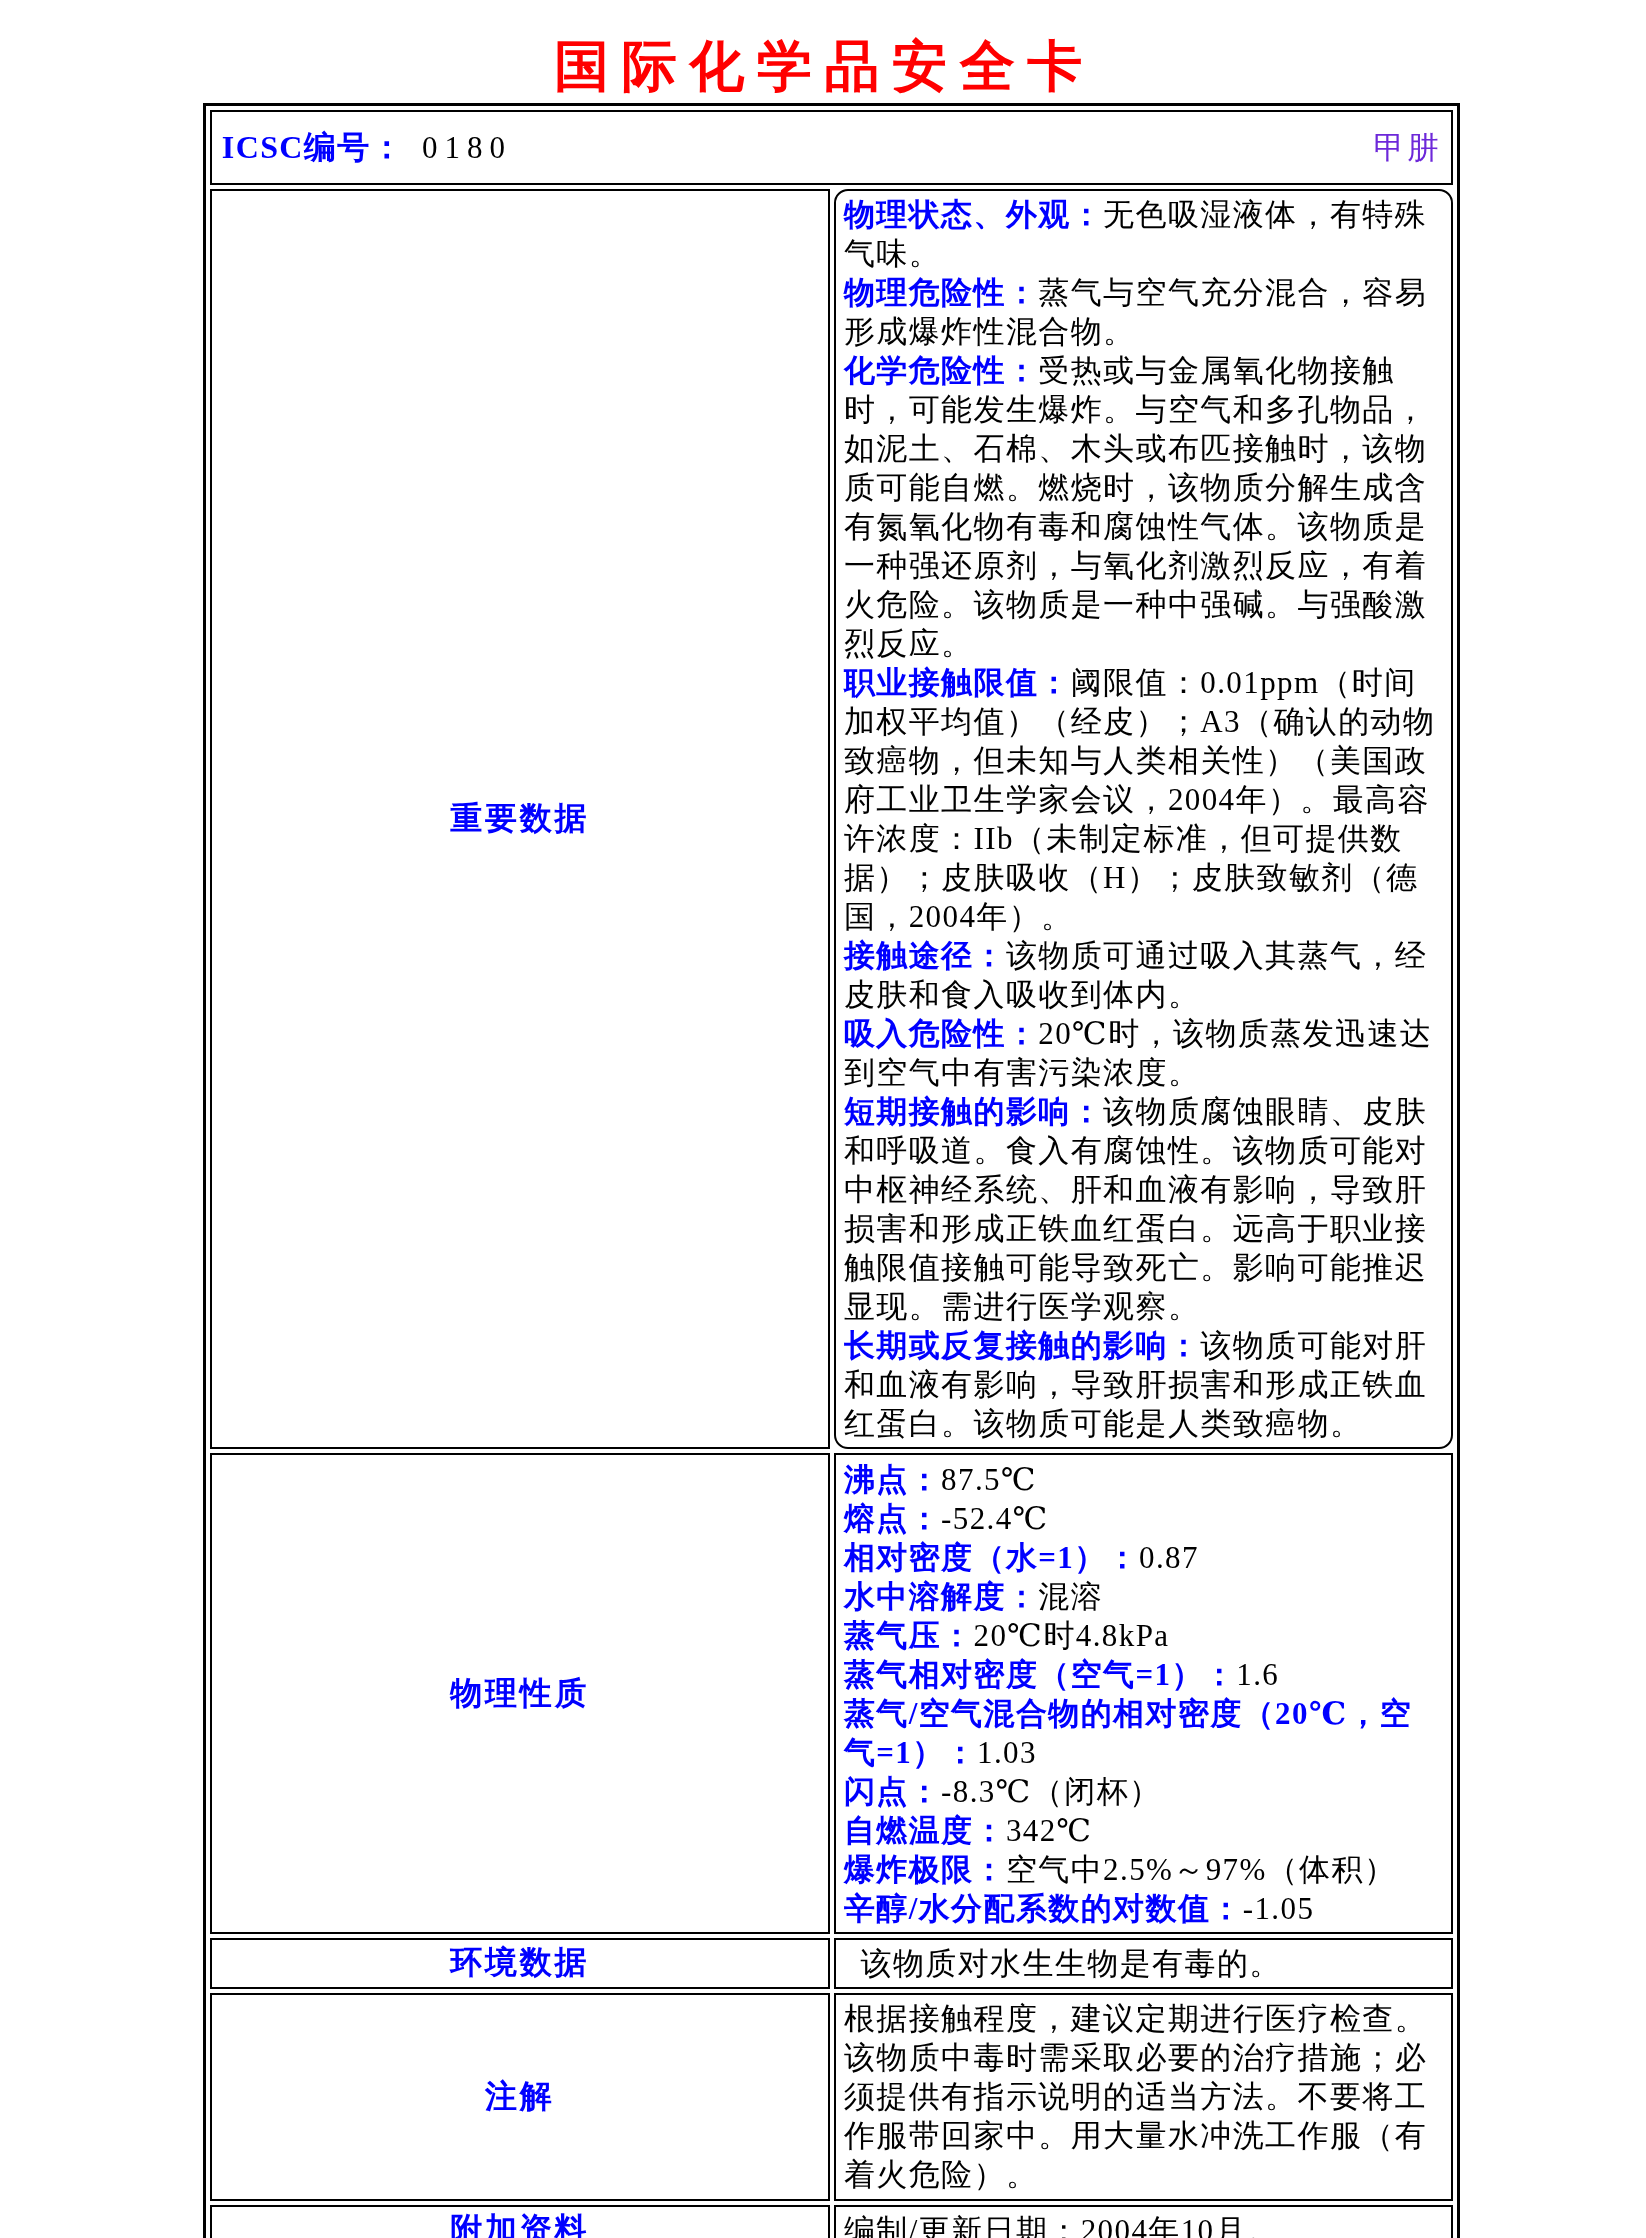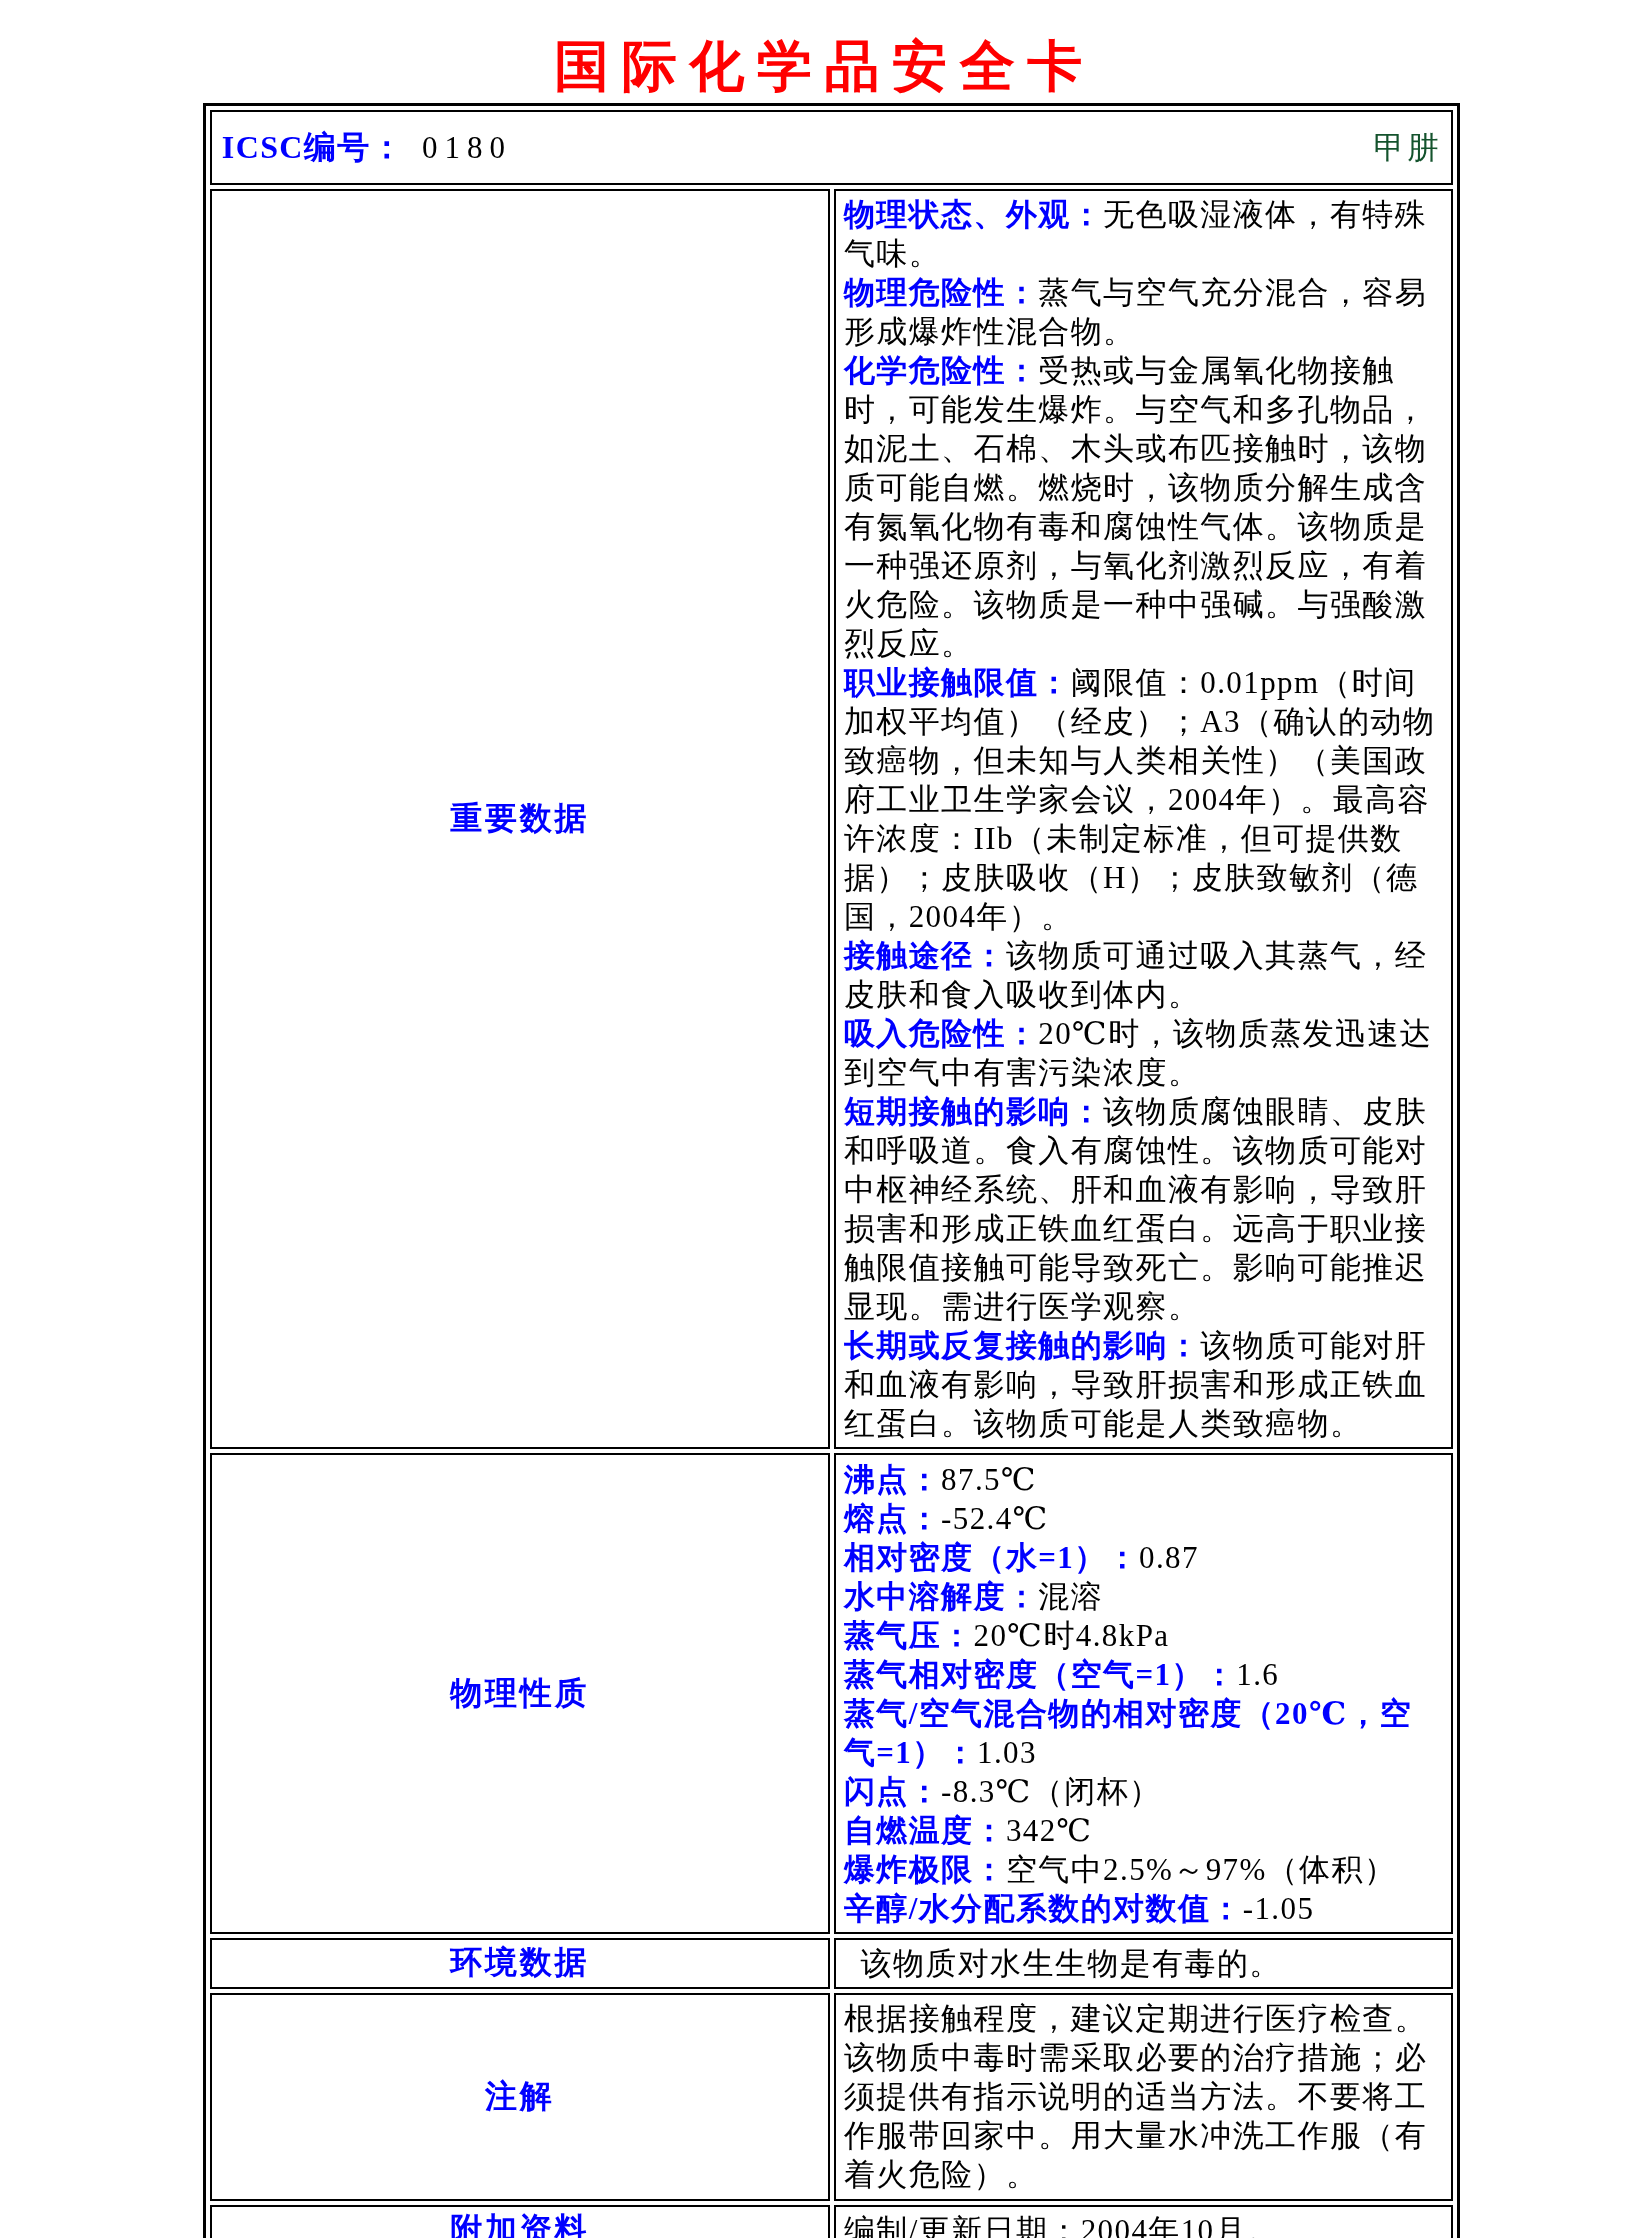--- a/index.html
+++ b/index.html
@@ -30,34 +30,34 @@
   td{border:2.1px solid #000;vertical-align:middle;background:#fff;}
   td.label-cell{
     width:173px;text-align:center;color:var(--blue);
     font-weight:bold;font-size:32px;letter-spacing:2.8px;
   }
   td.content-cell{
     padding:4.2px 8.4px;font-size:31px;line-height:39px;letter-spacing:1.4px;
     vertical-align:top;
   }
   tr.row-header td{height:75px;}
-  tr.row-important  td.content-cell{height:796px;}
+  tr.row-important  td.content-cell{height:796px;border-radius:14px;}
   tr.row-physical   td.content-cell{height:434px;margin-left:8px;}
   tr.row-environmental td.content-cell{height:45px;padding-left:25px;}
   tr.row-notes      td.content-cell{height:120px;margin-top:45px;}
   tr.row-additional td.content-cell{height:41px;}
   .para{display:block;}
   .para-label{color:var(--blue);font-weight:bold;}
   .header-flex{
     display:flex;justify-content:space-between;align-items:center;
     height:100%;padding:0 9.8px;font-size:31px;letter-spacing:1.4px;text-align:center;
   }
   .icsc-label{color:var(--blue);font-weight:bold;font-size:32px;}
   .icsc-number{color:#000;letter-spacing:7px;margin-left:18px;}
-  .chem-name{color:#14532d;letter-spacing:2.8px;}
+  .chem-name{color:#6d28d9;letter-spacing:2.8px;}
 </style>
 </head>
 <body>
 
 <div class="page-title">国际化学品安全卡</div>
 
 <table class="card">
   <tbody id="card-body">
     <tr class="row-header">
       <td colspan="2">

